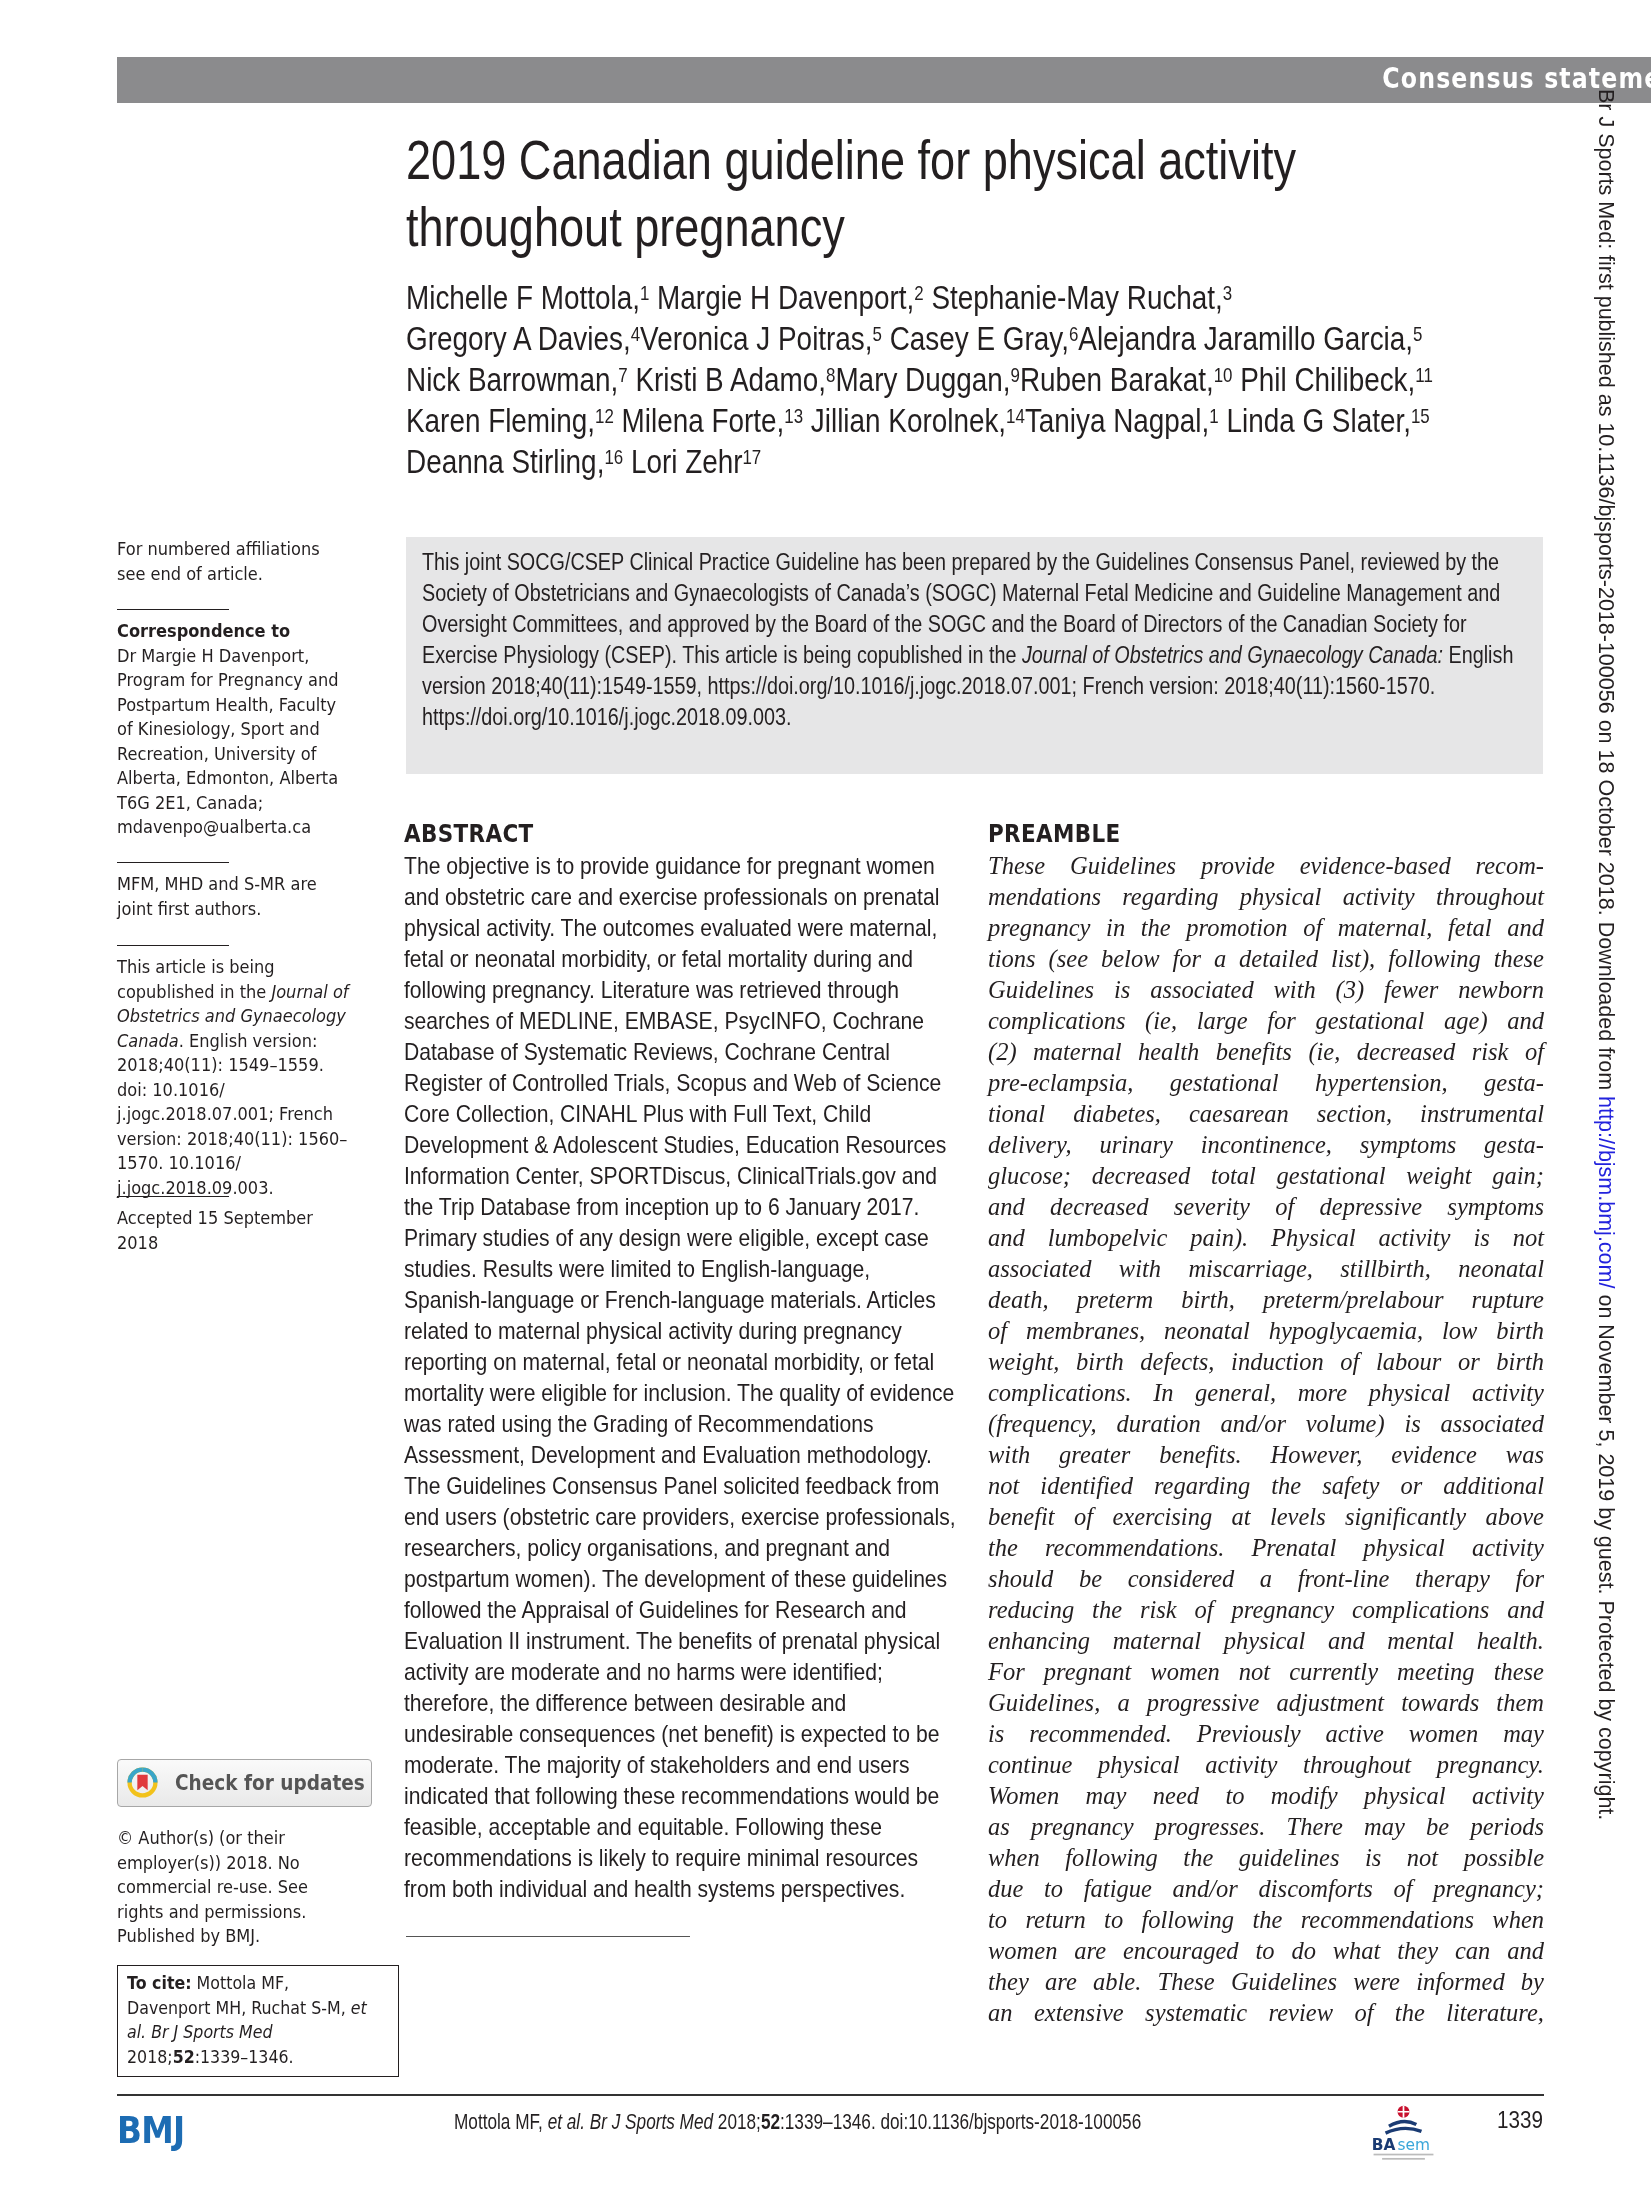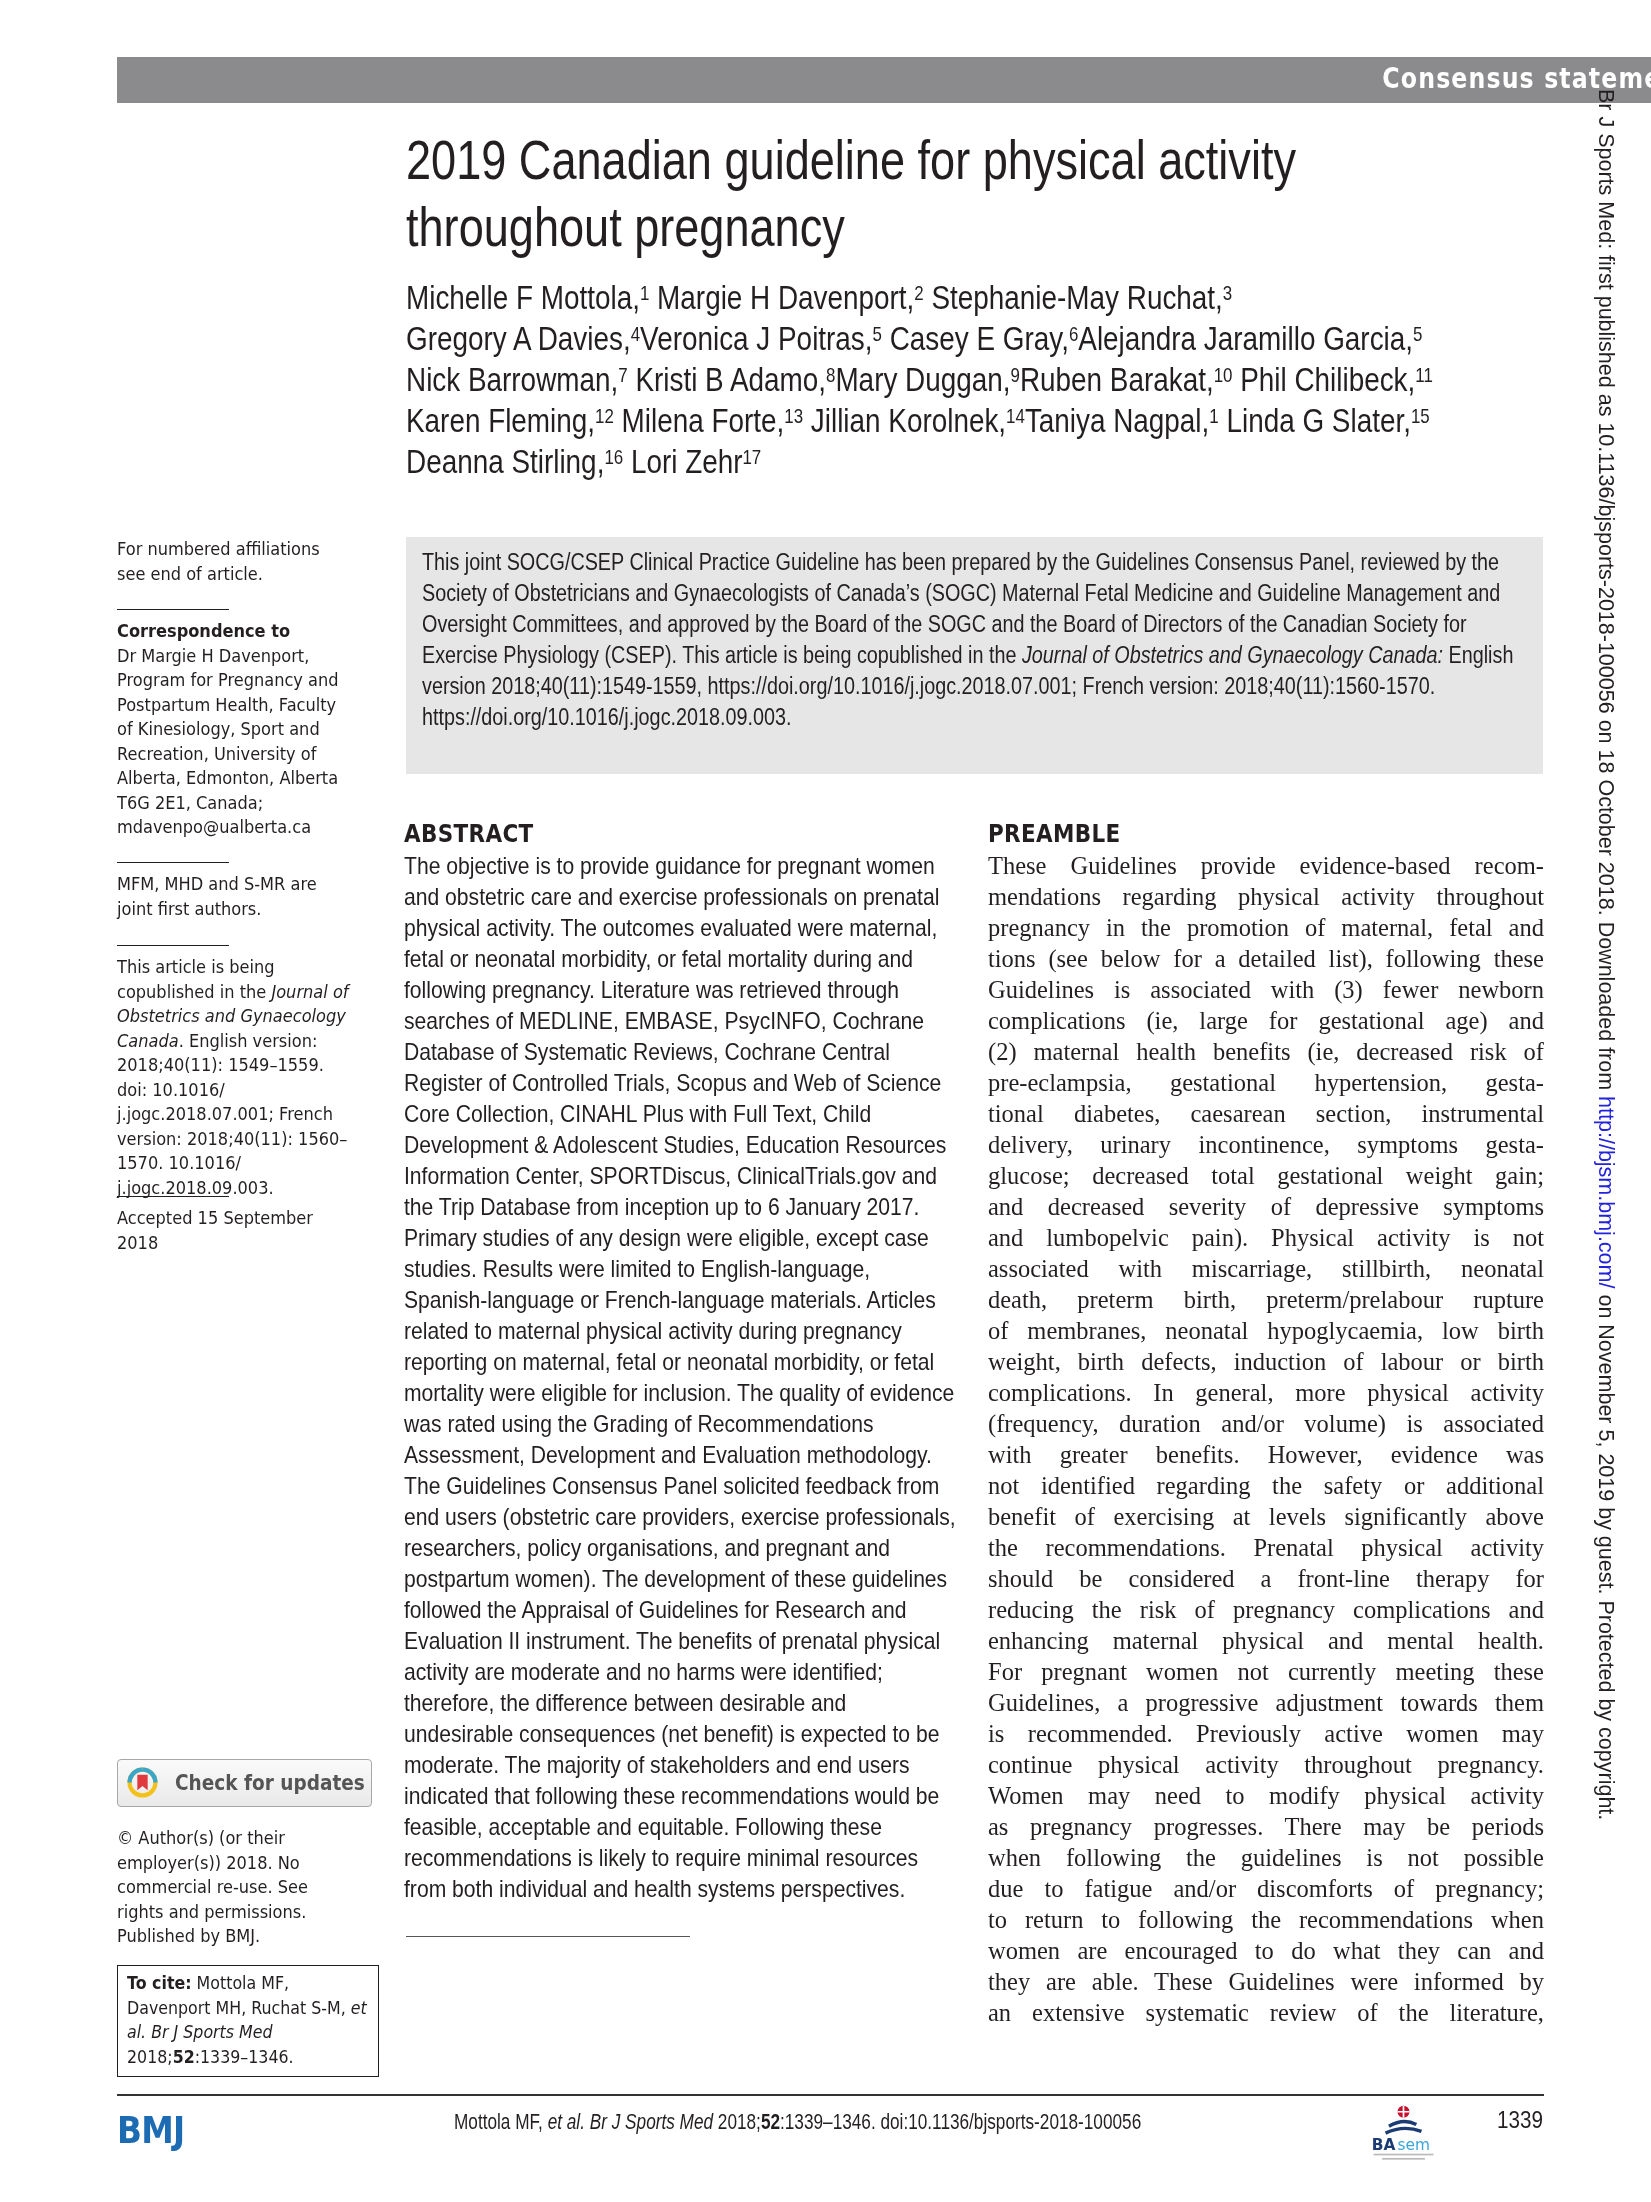--- a/index.html
+++ b/index.html
@@ -29,29 +29,29 @@
 
   
   .sec-head { font-weight:bold; font-size:25px; letter-spacing:0.4px; font-family:"DejaVu Sans", sans-serif; transform:scaleX(0.86); transform-origin:left top; }
   #abstract-head { left:404px; top:819px; }
   #abstract-body { left:404px; top:850px; width:628px; font-size:24px; line-height:31px; transform:scaleX(0.88); transform-origin:left top; }
   #abstract-rule { left:406px; top:1936px; width:284px; border-top:1.7px solid #555; }
 
   
   #preamble-head { left:988px; top:819px; }
   #preamble-body { left:988px; top:850px; width:556px; font-size:24.5px; line-height:31px; font-family:"Liberation Serif", serif; text-align:justify; }
-  #preamble-body .ln { display:block; text-align:justify; text-align-last:justify; white-space:nowrap; }
+  #preamble-body .ln { display:block; text-align:justify; text-align-last:justify; white-space:nowrap;font-style:italic; }
 
   
   #check-updates { left:117px; top:1759px; width:255px; height:48px; border:1.7px solid #a7a7a7; border-radius:4px; background:linear-gradient(#fafafa,#e9e9e9); box-sizing:border-box; }
   #check-icon { left:8.6px; top:6.9px; width:31px; height:31px; }
   #check-label { left:57px; top:10.3px; font-size:21.5px; font-weight:bold; color:#555; font-family:"DejaVu Sans", sans-serif; transform:scaleX(0.86); transform-origin:left top; white-space:nowrap; }
 
   
-  #cite-box { left:117px; top:1965px; width:262px; height:112px; border:1.7px solid #231f20; box-sizing:border-box; }
+  #cite-box { left:117px; top:1965px; width:282px; height:112px; border:1.7px solid #231f20; box-sizing:border-box; }
   #cite-text { left:8.6px; top:5.2px; width:275px; font-size:18px; line-height:24.5px; font-family:"DejaVu Sans", sans-serif; transform:scaleX(0.88); transform-origin:left top; }
 
   
   #footer-rule { left:117px; top:2094px; width:1427px; border-top:2.6px solid #333; }
   #bmj-logo { left:117px; top:2108px; font-size:38px; font-weight:bold; color:#1d6cb3; font-family:"DejaVu Sans", sans-serif; letter-spacing:-0.9px; transform:scaleX(0.86); transform-origin:left top; }
   #footer-citation { left:454px; top:2110px; font-size:21.5px; white-space:nowrap; transform:scaleX(0.8); transform-origin:left top; }
   #basem-logo { left:1365px; top:2104px; width:77px; height:60px; }
   #page-number { left:1497px; top:2106px; font-size:24px; transform:scaleX(0.86); transform-origin:left top; }
 
   

